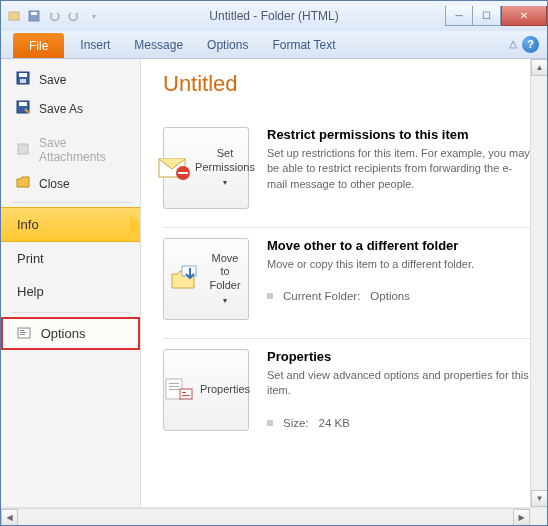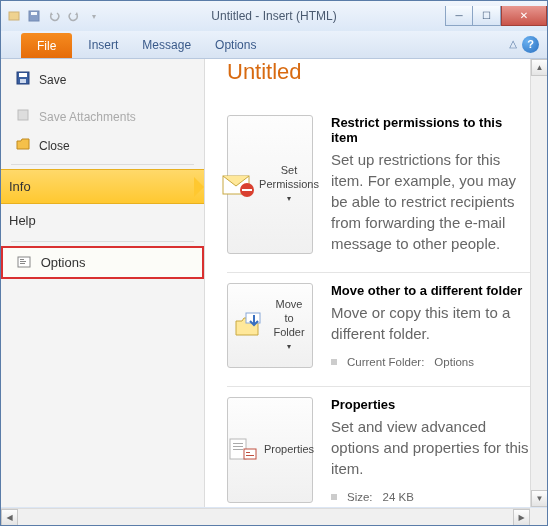--- a/index.html
+++ b/index.html
@@ -8,43 +8,43 @@
 .titlebar { height: 30px; background: linear-gradient(#f0f5fc, #dce8f7); display: flex; align-items: center; position: relative; }
 .qat { display: flex; gap: 2px; padding-left: 4px; align-items: center; }
 .qat-item { width: 18px; height: 18px; display: flex; align-items: center; justify-content: center; opacity: 0.6; }
 .title { position: absolute; left: 50%; transform: translateX(-50%); font-size: 12px; color: #4a5a70; }
 .winbtns { margin-left: auto; display: flex; height: 20px; }
 .winbtn { width: 28px; height: 20px; border: 1px solid #8ba5c5; border-top: none; background: linear-gradient(#f7fbff,#d8e5f5); display: flex; align-items: center; justify-content: center; font-size: 10px; color: #405a7a; }
 .winbtn.mid { border-left: none; }
 .winbtn.close { width: 46px; background: linear-gradient(#e89890,#c9544a); border-color: #a04038; color: #fff; border-top-right-radius: 0; }
 .ribbon { height: 28px; background: linear-gradient(#eaf1fb,#d8e4f3); border-bottom: 1px solid #b8c8de; display: flex; align-items: stretch; padding-left: 0; position: relative; }
 .tab { padding: 0 12px; font-size: 12px; color: #3a5a8a; display: flex; align-items: center; cursor: pointer; }
-.tab.file { background: linear-gradient(#f68b1f,#e56c0a); color: #fff; font-weight: normal; border-radius: 3px 3px 0 0; margin: 2px 4px 0 20px; padding: 0 16px; }
+.tab.file { background: linear-gradient(#f68b1f,#e56c0a); color: #fff; font-weight: normal; border-radius: 3px 3px 0 0; margin: 2px 4px 0 12px; padding: 0 16px; }
 .help-icon { position: absolute; right: 8px; top: 5px; width: 17px; height: 17px; border-radius: 50%; background: radial-gradient(circle at 30% 30%, #6ab0f0, #2a70c0); color: #fff; font-size: 11px; font-weight: bold; text-align: center; line-height: 17px; }
 .minrib-icon { position: absolute; right: 30px; top: 7px; font-size: 10px; color: #5a7aa5; }
 .body { display: flex; height: calc(100% - 58px - 18px); background: #fff; }
-.sidebar { width: 204px; background: #f4f4f4; border-right: 1px solid #dcdcdc; padding-top: 6px; }
+.sidebar { width: 140px; background: #f4f4f4; border-right: 1px solid #dcdcdc; padding-top: 6px; }
 .side-item { display: flex; align-items: center; gap: 8px; padding: 5px 14px; font-size: 12px; color: #333; cursor: pointer; }
 .side-item.disabled { color: #aaa; margin-top: 8px; }
 .side-sep { height: 1px; background: #dcdcdc; margin: 4px 10px; }
-.side-nav { padding: 9px 8px; font-size: 13px; color: #333; cursor: pointer; position: relative; }
+.side-nav { padding: 9px 16px; font-size: 13px; color: #333; cursor: pointer; position: relative; }
 .side-nav.active { background: linear-gradient(#ffd96a,#ffc830); border-top: 1px solid #e8b020; border-bottom: 1px solid #e8b020; }
 .side-nav.active::after { content: ""; position: absolute; right: -10px; top: 50%; transform: translateY(-50%); border: 10px solid transparent; border-left-color: #ffc830; }
 .side-nav.highlight { border: 2px solid #d93030; padding: 7px 14px; background: #fcfcf8; }
 .side-nav.highlight .opt-icon { margin-right: 6px; }
-.content { flex: 1; padding: 0 10px 10px 22px; overflow: hidden; position: relative; }
+.content { flex: 1; padding: 12px 10px 10px 22px; overflow: hidden; position: relative; }
 .page-title { font-size: 22px; color: #d86a10; font-weight: normal; margin-bottom: 20px; }
 .section { display: flex; gap: 18px; padding: 10px 0 18px 0; border-bottom: 1px solid #e4e4e4; }
 .section:last-child { border-bottom: none; }
 .bigbtn { width: 86px; min-height: 82px; border: 1px solid #c8c8c8; border-radius: 3px; background: linear-gradient(#fdfdfd,#f0f0f0); display: flex; flex-direction: row; align-items: center; justify-content: center; gap: 4px; padding: 8px 4px; font-size: 11px; color: #444; text-align: center; cursor: pointer; }
 .bigbtn .lbl { line-height: 1.25; }
 .sec-text { flex: 1; padding-right: 6px; }
 .sec-title { font-size: 13px; color: #000000; font-weight: bold; margin-bottom: 4px; }
-.sec-desc { font-size: 15px; color: #666; line-height: 1.4; }
-.sec-meta { font-size: 11.5px; color: #666; margin-top: 12px; display: flex; gap: 10px; align-items: center; }
+.sec-desc { font-size: 11px; color: #666; line-height: 1.4; }
+.sec-meta { font-size: 11.5px; color: #666; margin-top: 18px; display: flex; gap: 10px; align-items: center; }
 .sec-meta .bullet { width: 6px; height: 6px; background: #ccc; display: inline-block; }
 .scrollbar-v { position: absolute; right: 0; top: 58px; bottom: 18px; width: 17px; background: #f0f0f0; border-left: 1px solid #dcdcdc; }
 .scrollbar-h { position: absolute; left: 0; right: 17px; bottom: 0; height: 17px; background: #f0f0f0; border-top: 1px solid #dcdcdc; }
 .scr-btn { width: 17px; height: 17px; background: linear-gradient(#fdfdfd,#e4e4e4); border: 1px solid #c8c8c8; font-size: 8px; color: #666; text-align: center; line-height: 15px; position: absolute; }
 .scrollbar-v .scr-btn.up { top: 0; } .scrollbar-v .scr-btn.down { bottom: 0; }
 .scrollbar-h .scr-btn.left { left: 0; } .scrollbar-h .scr-btn.right { right: 0; }
 .scr-corner { position: absolute; right: 0; bottom: 0; width: 17px; height: 17px; background: #f0f0f0; }
 .icon { display: inline-block; }
 </style>
 </head>
@@ -72,62 +72,74 @@
           </svg>
         </span>
       <span class="qat-item">
           <svg width="14" height="14">
             <path d="M4 4 A4 4 0 1 0 10 6" fill="none" stroke="#888" stroke-width="1.5"></path>
             <path d="M10 3 L11 6 L8 6 Z" fill="#888"></path>
           </svg>
         </span>
       <span class="qat-item" style="font-size:8px;color:#888">▾</span>
     </div>
-    <div class="title">Untitled - Insert (HTML)</div>
+    <div class="title">Untitled - Folder (HTML)</div>
     <div class="winbtns">
       <div class="winbtn">─</div>
       <div class="winbtn mid">☐</div>
       <div class="winbtn close">✕</div>
     </div>
   </div>
 
   <div class="ribbon">
     <div class="tab file">File</div>
     <div class="tab">Insert</div>
     <div class="tab">Message</div>
     <div class="tab">Options</div>
+    <div class="tab">Format Text</div>
     <div class="minrib-icon">△</div>
     <div class="help-icon">?</div>
   </div>
 
   <div class="body">
     <div class="sidebar">
       <div class="side-item">
         <span class="icon"><svg width="16" height="16">
               <rect x="2" y="2" width="12" height="12" fill="#3a5fa0" stroke="#24407a"></rect>
               <rect x="4" y="3" width="8" height="4" fill="#fff"></rect>
               <rect x="5" y="9" width="6" height="4" fill="#cdd9ee"></rect>
             </svg></span>
         <span>Save</span>
       </div>
+      <div class="side-item">
+        <span class="icon"><svg width="16" height="16">
+              <rect x="2" y="2" width="12" height="12" fill="#3a5fa0" stroke="#24407a"></rect>
+              <rect x="4" y="3" width="8" height="4" fill="#fff"></rect>
+              <path d="M10 10 L14 14" stroke="#e8a030" stroke-width="2"></path>
+            </svg></span>
+        <span>Save As</span>
+      </div>
       <div class="side-item disabled">
         <span class="icon"><svg width="16" height="16">
               <rect x="3" y="3" width="10" height="10" fill="#ddd" stroke="#bbb"></rect>
             </svg></span>
         <span>Save Attachments</span>
       </div>
       <div class="side-item">
         <span class="icon"><svg width="16" height="16">
               <path d="M2 5 L6 5 L7 3 L14 3 L14 13 L2 13 Z" fill="#f5c04a" stroke="#c08a20"></path>
             </svg></span>
         <span>Close</span>
       </div>
       <div class="side-sep"></div>
       <div class="side-nav active">
         <span>Info</span>
+      </div>
+      <div class="side-nav">
+        <span>Print</span>
       </div>
       <div class="side-nav">
         <span>Help</span>
       </div>
       <div class="side-sep"></div>
       <div class="side-nav highlight">
         <span class="icon opt-icon"><svg width="14" height="14" style="vertical-align:-2px">
               <rect x="1" y="2" width="12" height="10" fill="#fff" stroke="#888"></rect>
               <rect x="3" y="4" width="4" height="1" fill="#888"></rect>
               <rect x="3" y="6" width="6" height="1" fill="#888"></rect>

